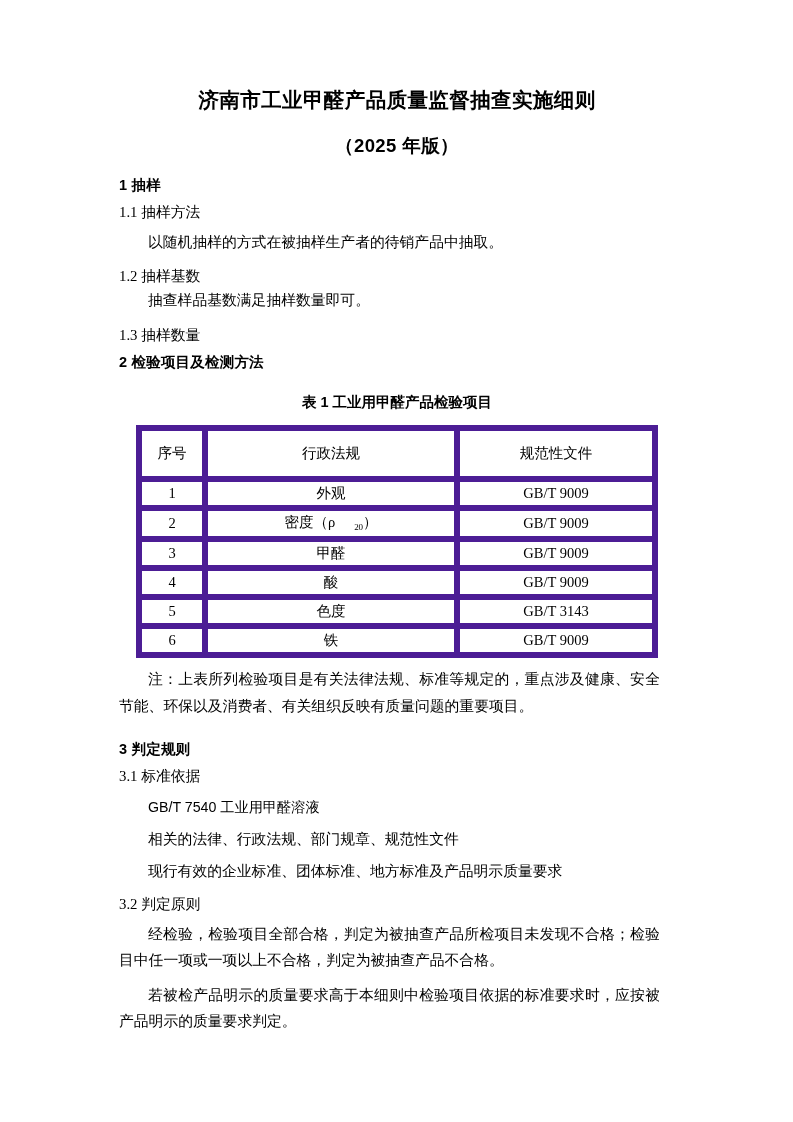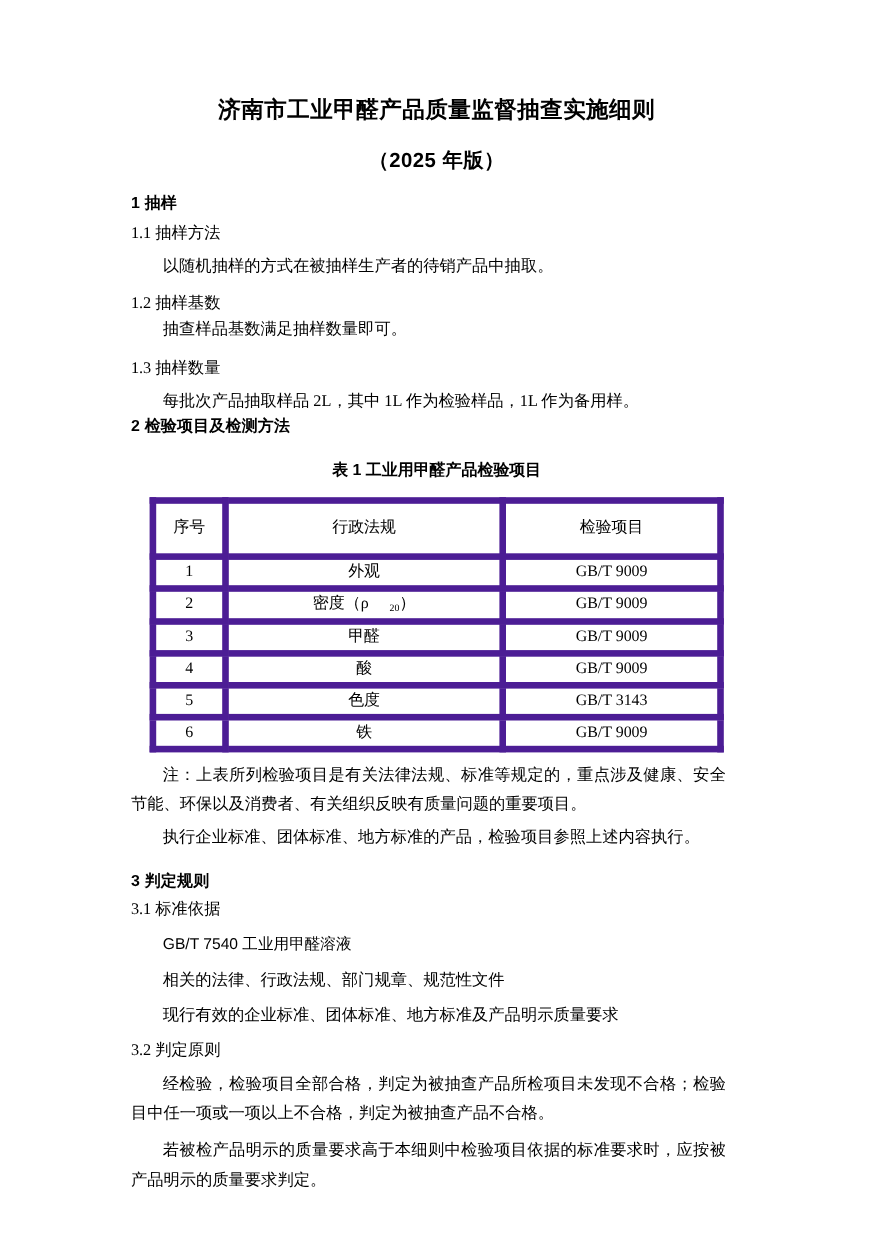--- a/index.html
+++ b/index.html
@@ -157,34 +157,33 @@
     <div class="sp-4"></div>
     <div class="h2">1.1 抽样方法</div>
     <div class="sp-6"></div>
     <div class="p indent">以随机抽样的方式在被抽样生产者的待销产品中抽取。</div>
     <div class="sp-10"></div>
     <div class="h2">1.2 抽样基数</div>
     <div class="p hang">抽查样品基数满足抽样数量即可。</div>
     <div class="sp-10"></div>
     <div class="h2">1.3 抽样数量</div>
     <div class="sp-6"></div>
-    <div class="p indent">每批次产品抽取样品 2L，其中 1L 作为检验样品，1L 作为备用样。</div>
 
     <div class="h1">2  检验项目及检测方法</div>
     <div class="sp-14"></div>
     <div class="table-caption">表 1  工业用甲醛产品检验项目</div>
     <div class="sp-8"></div>
 
     <div class="tbl-wrap">
       <table class="insp">
         <thead>
           <tr>
             <td class="col-no">序号</td>
             <td class="col-item">行政法规</td>
-            <td class="col-method">检验项目</td>
+            <td class="col-method">规范性文件</td>
           </tr>
         </thead>
         <tbody>
             <tr>
               <td class="col-no">1</td>
               <td class="col-item">外观</td>
               <td class="col-method">GB/T 9009</td>
             </tr>
             <tr>
               <td class="col-no">2</td>
@@ -211,21 +210,20 @@
               <td class="col-item">铁</td>
               <td class="col-method">GB/T 9009</td>
             </tr>
           </tbody>
       </table>
     </div>
 
     <div class="sp-8"></div>
     <div class="p indent">注：上表所列检验项目是有关法律法规、标准等规定的，重点涉及健康、安全、节能、环保以及消费者、有关组织反映有质量问题的重要项目。</div>
     <div class="sp-4"></div>
-    <div class="p indent">执行企业标准、团体标准、地方标准的产品，检验项目参照上述内容执行。</div>
     <div class="sp-8"></div>
 
     <div class="sp-8"></div>
 
     <div class="h1">3  判定规则</div>
     <div class="sp-4"></div>
     <div class="h2">3.1 标准依据</div>
     <div class="sp-8"></div>
     <div class="p hang sans">GB/T 7540  工业用甲醛溶液</div>
     <div class="sp-6"></div>

